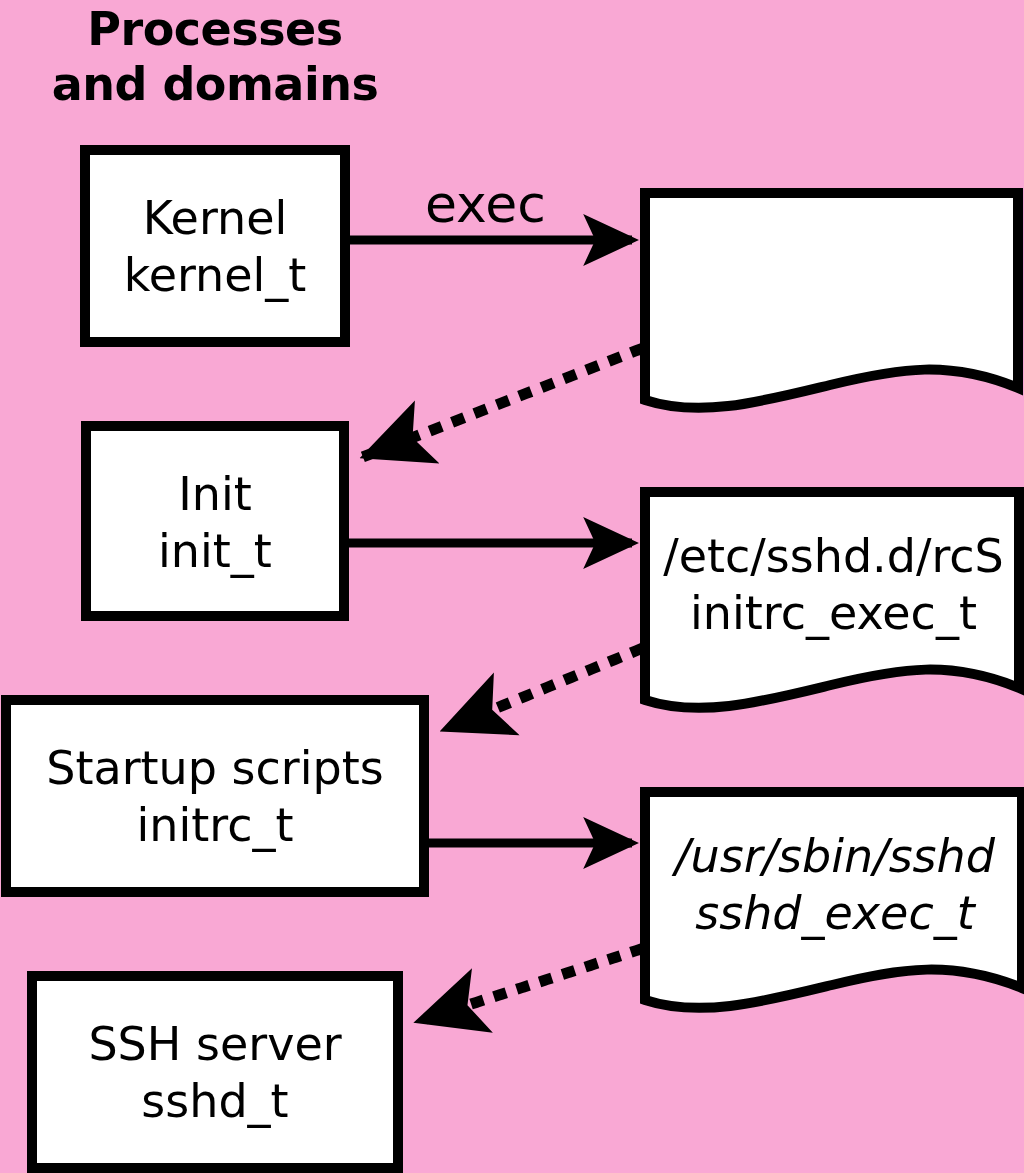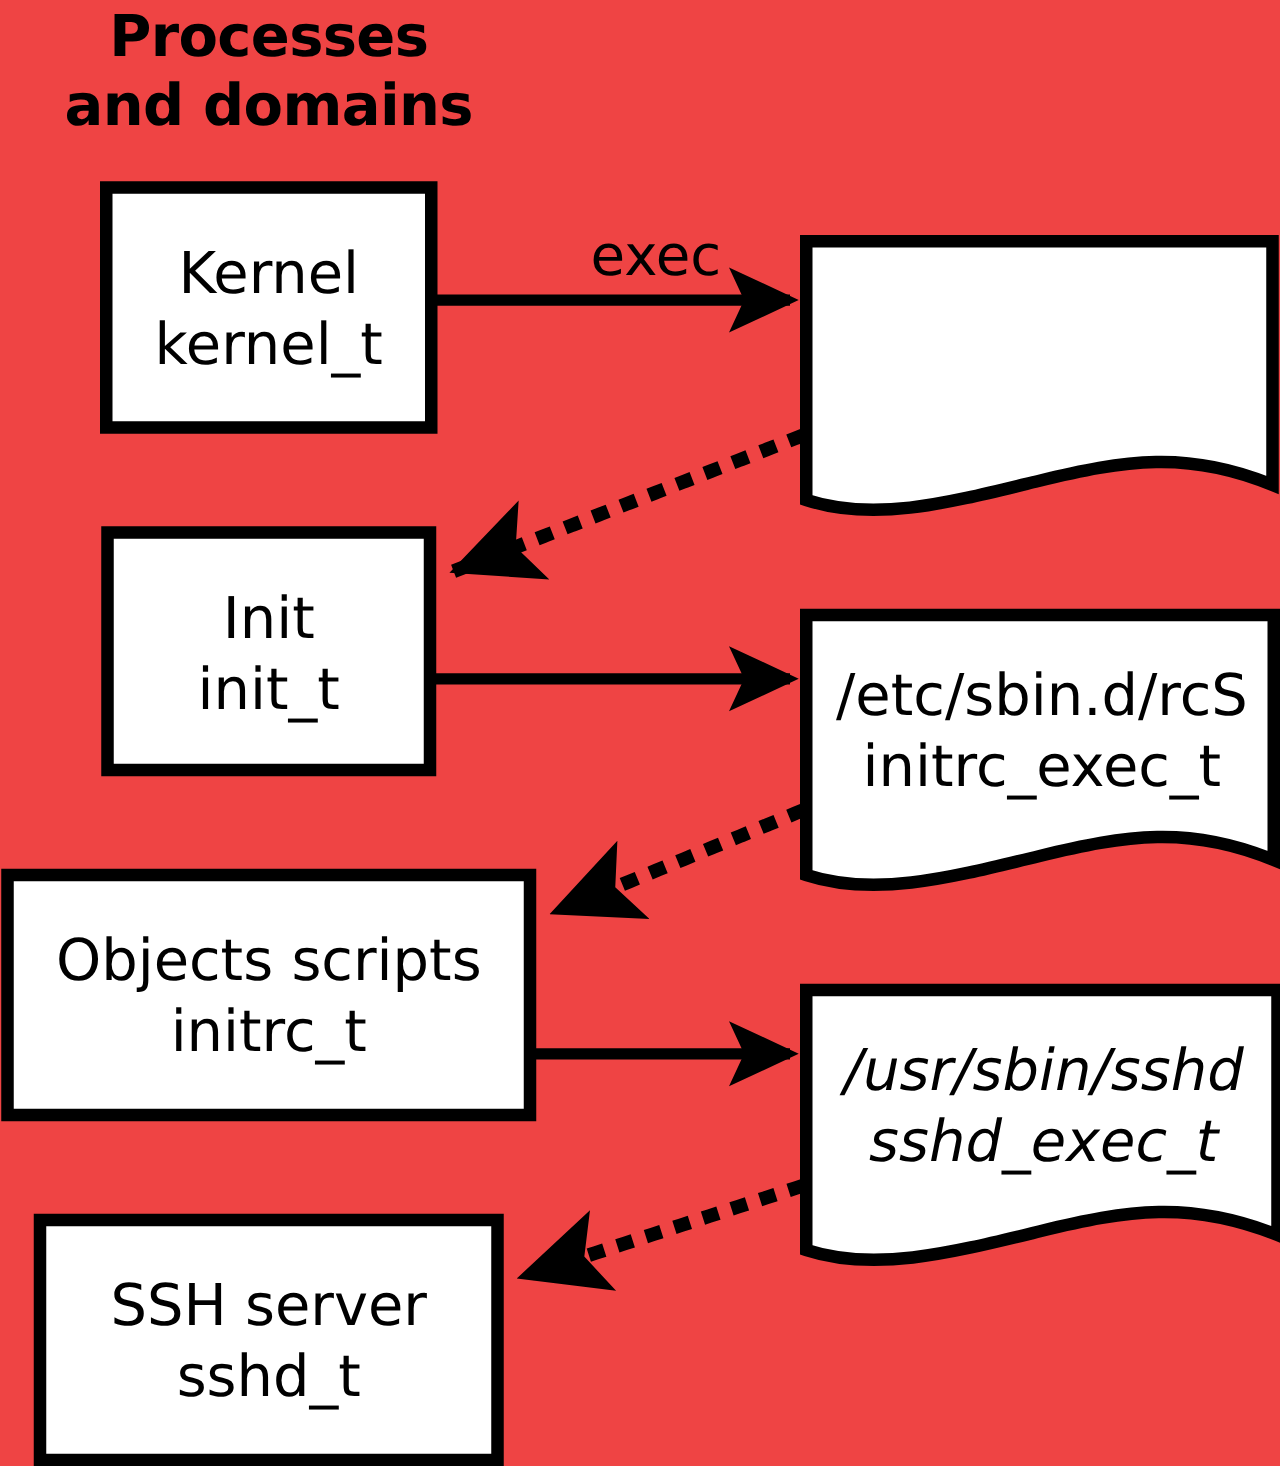--- a/index.html
+++ b/index.html
@@ -10,21 +10,21 @@
   }
   body {
     font-family: "DejaVu Sans", "Liberation Sans", sans-serif;
     color: #000000;
   }
   #canvas {
     position: relative;
     width: 1024px;
     height: 1173px;
     overflow: hidden;
-    background: #ef4444;
+    background: #f9a8d4;
   }
   #diagram-svg {
     position: absolute;
     left: 0;
     top: 0;
     width: 1024px;
     height: 1173px;
   }
   .col-header {
     position: absolute;
@@ -50,23 +50,23 @@
     position: absolute;
     text-align: center;
     font-size: 46px;
     line-height: 57px;
     white-space: pre-line;
     color: #000;
     pointer-events: none;
   }
   .edge-label {
     position: absolute;
-    font-size: 45px;
+    font-size: 52px;
     line-height: 45px;
-    text-align: right;
+    text-align: left;
     color: #000;
   }
 </style>
 </head>
 <body>
 
 <div id="canvas">
 
   <svg id="diagram-svg" viewBox="0 0 1024 1173" xmlns="http://www.w3.org/2000/svg">
     <defs>
@@ -123,28 +123,28 @@
   <div class="col-header" id="header-processes">Processes
 and domains</div>
 
 
   <div class="node-label" style="left:86px; top:466px; width:258px;">Init
 init_t</div>
 
   <div class="node-label" style="left:85px; top:190px; width:260px;">Kernel
 kernel_t</div>
 
-  <div class="node-label" style="left:6px; top:740px; width:418px;">Objects scripts
+  <div class="node-label" style="left:6px; top:740px; width:418px;">Startup scripts
 initrc_t</div>
 
   <div class="node-label" style="left:32px; top:1016px; width:366px;">SSH server
 sshd_t</div>
 
 
-  <div class="node-label" style="left:648px; top:528px; width:371px;">/etc/sbin.d/rcS
+  <div class="node-label" style="left:648px; top:528px; width:371px;">/etc/sshd.d/rcS
 initrc_exec_t</div>
 
   <div class="node-label" style="left:648px; top:828px; width:374px;font-style:italic;">/usr/sbin/sshd
 sshd_exec_t</div>
 
   <div class="edge-label" style="left:425px; top:182px; width:152px;">exec</div>
 
 </div>
 
 </body></html>

